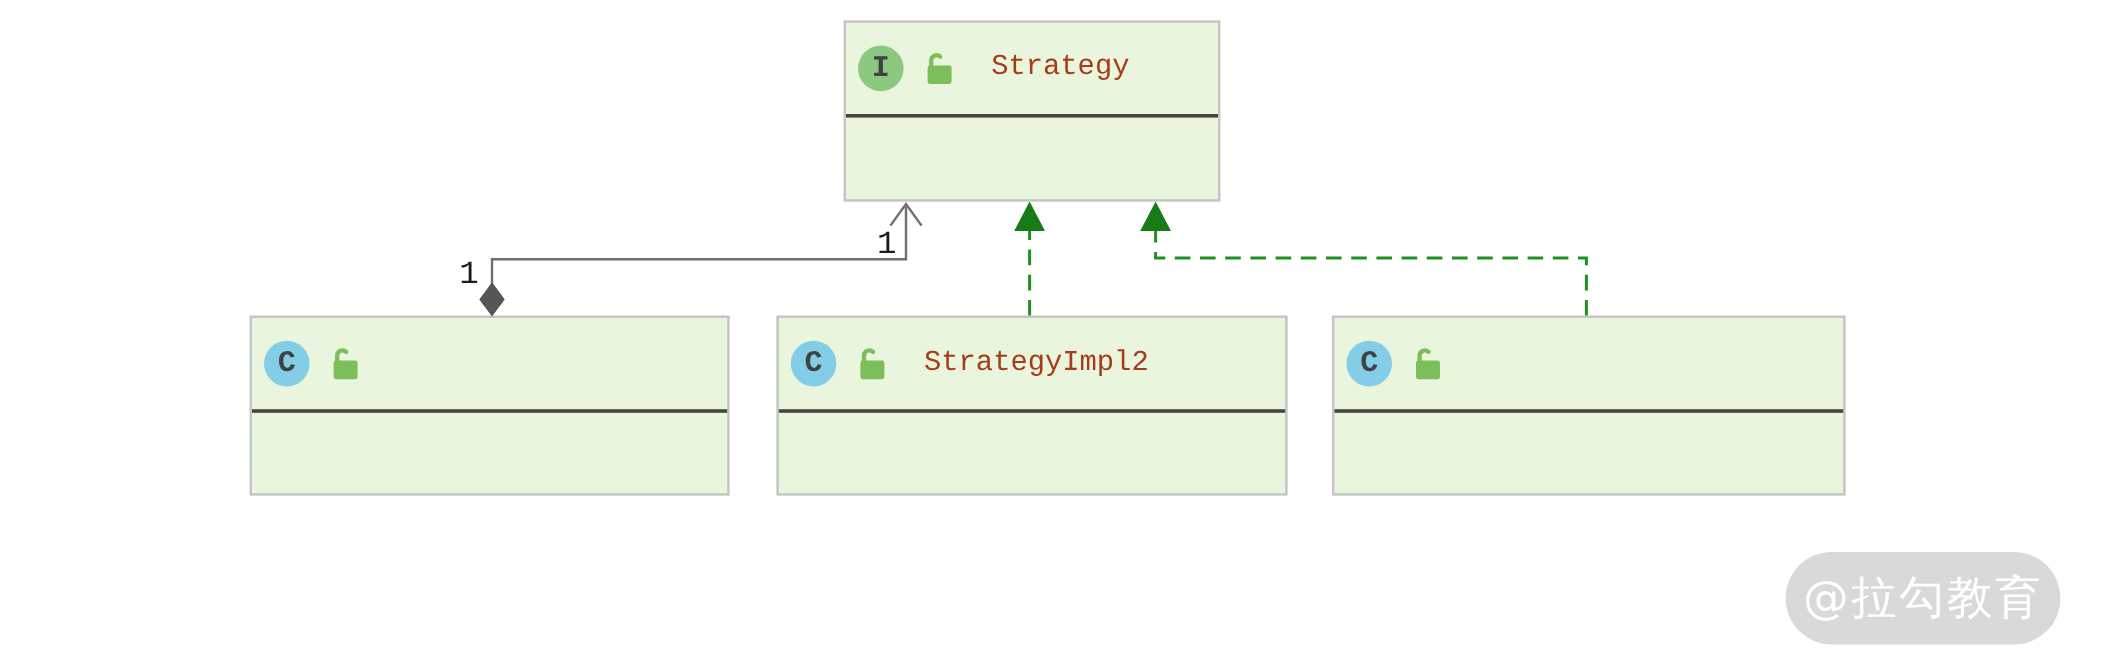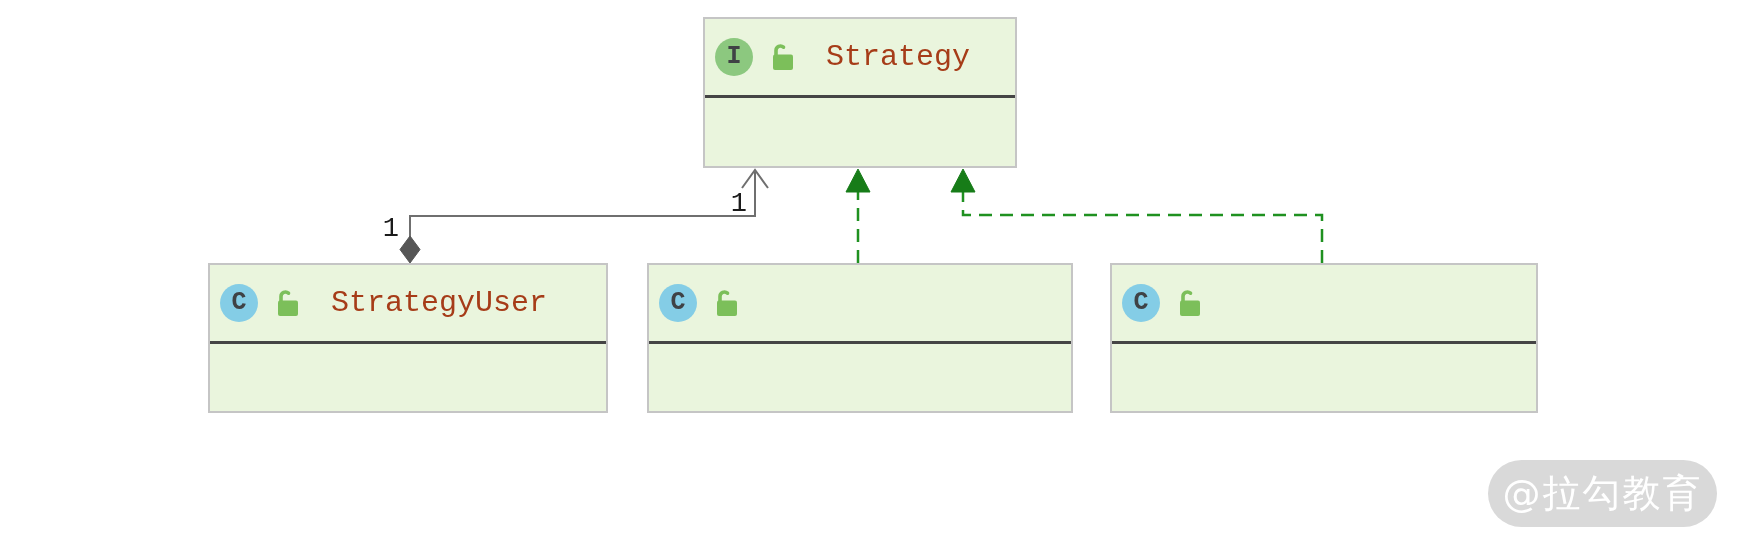--- a/index.html
+++ b/index.html
@@ -56,21 +56,21 @@
   }
   .lock {
     margin-left: 13px;
     width: 32px;
     height: 32px;
     flex: 0 0 32px;
   }
   .nm {
     margin-left: 28px;
     font-family: "Liberation Mono", monospace;
-    font-size: 30px;
+    font-size: 24px;
     color: #a63c18;
     white-space: nowrap;
     line-height: 1;
   }
   
   .edges {
     position: absolute;
     left: 0;
     top: 0;
     pointer-events: none;
@@ -98,21 +98,21 @@
     font-family: "Liberation Mono", monospace;
     font-size: 27px;
     fill: #1b1b1b;
   }
   
   .watermark {
     position: absolute;
     left: 1488px;
     top: 460px;
     width: 229px;
-    height: 67px;
+    height: 77px;
     background: #d9d9d9;
     border-radius: 40px;
     display: flex;
     align-items: center;
     justify-content: center;
     color: #ffffff;
     font-family: "DejaVu Sans", sans-serif;
     font-size: 38px;
     letter-spacing: 2px;
   }
@@ -138,34 +138,34 @@
 
   <div class="node" style="left:208px; top:263px; width:400px; height:150px;">
     <div class="hdr">
       <span class="badge badge-c">
         <span class="badge-letter">C</span>
       </span>
       <svg class="lock" viewBox="0 0 32 32">
         <path d="M10,14 V9.5 C10,5.5 14.5,3.6 17.5,6.2" fill="none" stroke="#7cbf5a" stroke-width="3.6" stroke-linecap="round"></path>
         <rect x="7" y="13.5" width="20" height="15.5" rx="2" fill="#7cbf5a"></rect>
       </svg>
-      <span class="nm">StrategyUser</span>
     </div>
     <div class="bd"></div>
   </div>
 
   <div class="node" style="left:647px; top:263px; width:426px; height:150px;">
     <div class="hdr">
       <span class="badge badge-c">
         <span class="badge-letter">C</span>
       </span>
       <svg class="lock" viewBox="0 0 32 32">
         <path d="M10,14 V9.5 C10,5.5 14.5,3.6 17.5,6.2" fill="none" stroke="#7cbf5a" stroke-width="3.6" stroke-linecap="round"></path>
         <rect x="7" y="13.5" width="20" height="15.5" rx="2" fill="#7cbf5a"></rect>
       </svg>
+      <span class="nm">StrategyImpl2</span>
     </div>
     <div class="bd"></div>
   </div>
 
   <div class="node" style="left:1110px; top:263px; width:428px; height:150px;">
     <div class="hdr">
       <span class="badge badge-c">
         <span class="badge-letter">C</span>
       </span>
       <svg class="lock" viewBox="0 0 32 32">

